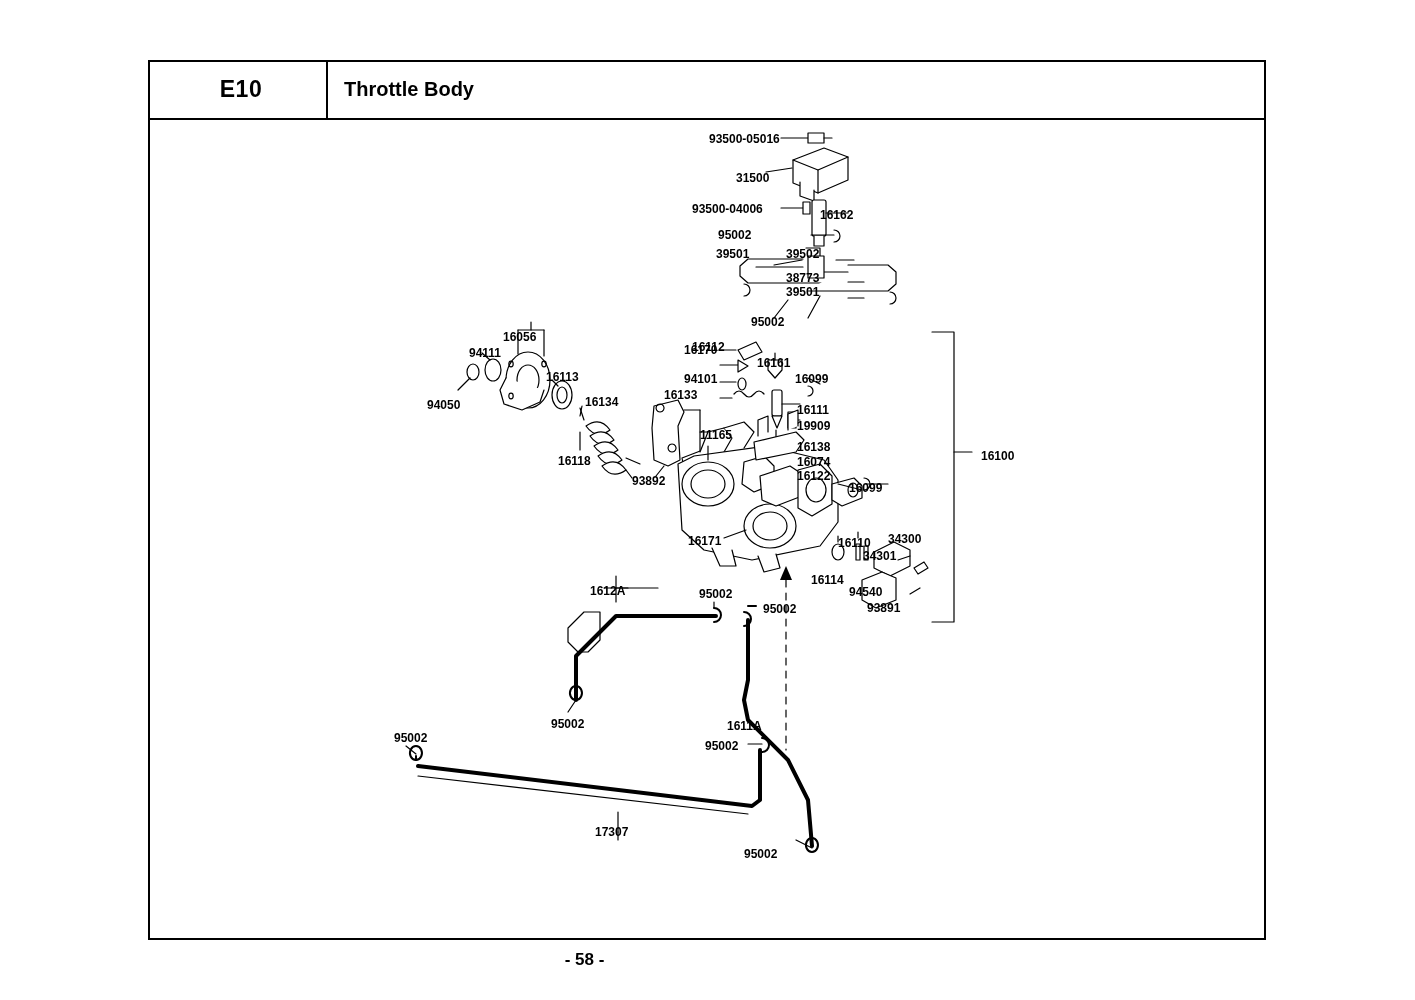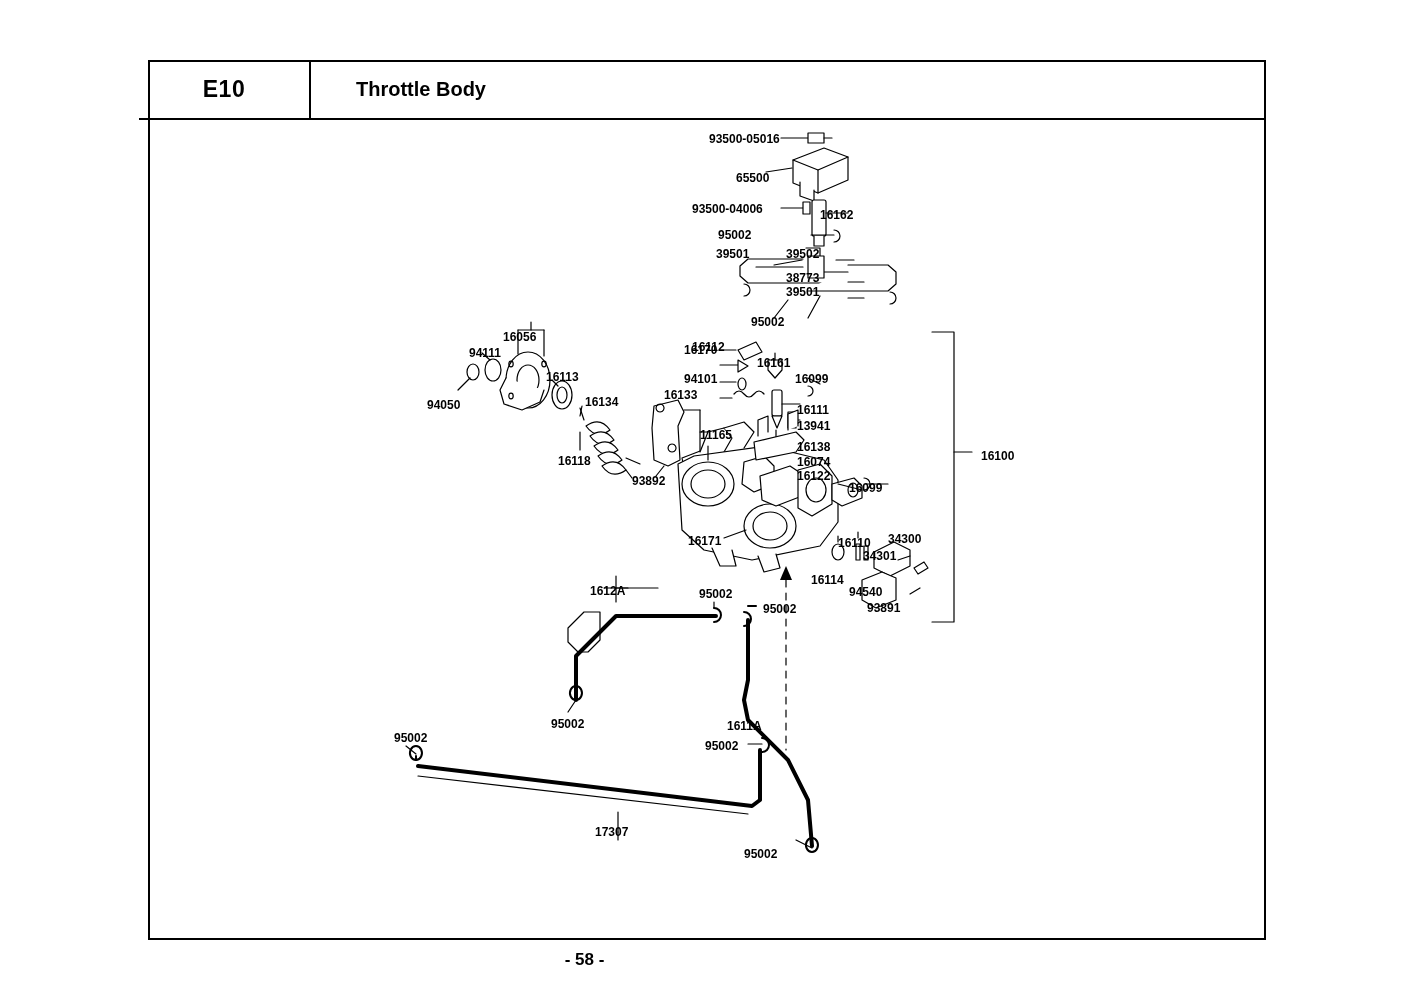--- a/index.html
+++ b/index.html
@@ -1,23 +1,23 @@
 <!DOCTYPE html>
 <html><head>
 <meta charset="utf-8">
 <style>
   html,body{margin:0;padding:0;background:#ffffff;}
   body{width:1415px;height:1000px;font-family:"Liberation Sans",sans-serif;color:#000;}
   #page{position:relative;width:1415px;height:1000px;overflow:hidden;}
 
   
   .frame{position:absolute;left:148px;top:60px;width:1118px;height:880px;border:2px solid #000;box-sizing:border-box;}
-  .hdr-cell{position:absolute;left:139px;top:60px;width:172px;height:60px;border-right:2px solid #000;border-bottom:2px solid #000;box-sizing:border-box;display:flex;align-items:center;justify-content:center;}
+  .hdr-cell{position:absolute;left:156px;top:60px;width:172px;height:60px;border-right:2px solid #000;border-bottom:2px solid #000;box-sizing:border-box;display:flex;align-items:center;justify-content:center;}
   .hdr-code{font-size:23px;font-weight:bold;letter-spacing:.5px;}
-  .hdr-title{position:absolute;left:356px;top:78px;font-size:20px;font-weight:bold;}
+  .hdr-title{position:absolute;left:344px;top:78px;font-size:20px;font-weight:bold;}
   .hdr-rule{position:absolute;left:148px;top:118px;width:1118px;height:2px;background:#000;}
   .pagenum{position:absolute;left:0;top:950px;width:1169px;text-align:center;font-size:17px;font-weight:bold;}
 
   
   .wm{position:absolute;left:505px;top:395px;width:430px;height:270px;pointer-events:none;}
   .wm svg{width:100%;height:100%;}
 
   
   .lbl{position:absolute;font-size:12px;font-weight:bold;white-space:nowrap;line-height:1;}
 
@@ -236,42 +236,42 @@
 
       <line x1="470" y1="772" x2="470" y2="780"></line>
 
       <line x1="560" y1="400" x2="560" y2="386"></line>
       <line x1="478" y1="398" x2="492" y2="404"></line>
     </g>
   </svg>
   </div>
 
   <div class="lbl" style="left:709px;top:133px">93500-05016</div>
-  <div class="lbl" style="left:736px;top:172px">65500</div>
+  <div class="lbl" style="left:736px;top:172px">31500</div>
   <div class="lbl" style="left:692px;top:203px">93500-04006</div>
   <div class="lbl" style="left:820px;top:209px">16162</div>
   <div class="lbl" style="left:718px;top:229px">95002</div>
   <div class="lbl" style="left:716px;top:248px">39501</div>
   <div class="lbl" style="left:786px;top:248px">39502</div>
   <div class="lbl" style="left:786px;top:272px">38773</div>
   <div class="lbl" style="left:786px;top:286px">39501</div>
   <div class="lbl" style="left:751px;top:316px">95002</div>
   <div class="lbl" style="left:503px;top:331px">16056</div>
   <div class="lbl" style="left:469px;top:347px">94111</div>
   <div class="lbl" style="left:692px;top:341px">16112</div>
   <div class="lbl" style="left:684px;top:344px">16170</div>
   <div class="lbl" style="left:757px;top:357px">16161</div>
   <div class="lbl" style="left:684px;top:373px">94101</div>
   <div class="lbl" style="left:795px;top:373px">16099</div>
   <div class="lbl" style="left:546px;top:371px">16113</div>
   <div class="lbl" style="left:664px;top:389px">16133</div>
   <div class="lbl" style="left:797px;top:404px">16111</div>
   <div class="lbl" style="left:427px;top:399px">94050</div>
   <div class="lbl" style="left:585px;top:396px">16134</div>
-  <div class="lbl" style="left:797px;top:420px">13941</div>
+  <div class="lbl" style="left:797px;top:420px">19909</div>
   <div class="lbl" style="left:700px;top:429px">11165</div>
   <div class="lbl" style="left:797px;top:441px">16138</div>
   <div class="lbl" style="left:797px;top:456px">16074</div>
   <div class="lbl" style="left:797px;top:470px">16122</div>
   <div class="lbl" style="left:558px;top:455px">16118</div>
   <div class="lbl" style="left:632px;top:475px">93892</div>
   <div class="lbl" style="left:849px;top:482px">16099</div>
   <div class="lbl" style="left:981px;top:450px">16100</div>
   <div class="lbl" style="left:688px;top:535px">16171</div>
   <div class="lbl" style="left:838px;top:537px">16110</div>

